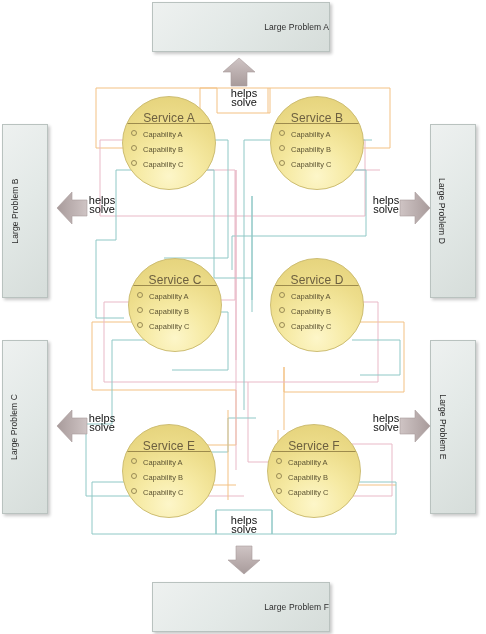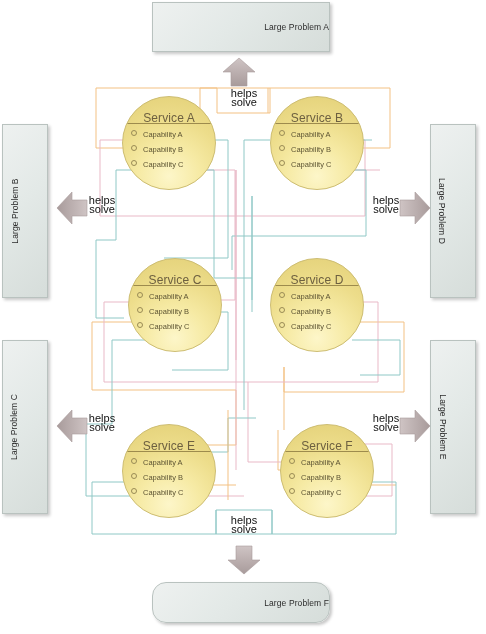--- a/index.html
+++ b/index.html
@@ -199,21 +199,21 @@
   </div>
 
   <div class="problem vert-up" style="left:2px;top:340px;width:46px;height:174px;">
     <span class="plabel">Large Problem C</span>
   </div>
 
   <div class="problem vert-down" style="left:430px;top:340px;width:46px;height:174px;">
     <span class="plabel">Large Problem E</span>
   </div>
 
-  <div class="problem" style="left:152px;top:582px;width:178px;height:41px;border-radius:14px;">
+  <div class="problem" style="left:152px;top:582px;width:178px;height:50px;">
     <span class="plabel">Large Problem F</span>
   </div>
 
   <div class="service" style="left:122px;top:96px;">
     <div class="stitle">Service A</div>
     <div class="srule"></div>
     <div class="caps">
       <div class="cap">
           <span class="capdot"></span>
           <span>Capability A</span>
@@ -298,21 +298,21 @@
           <span class="capdot"></span>
           <span>Capability B</span>
         </div>
       <div class="cap">
           <span class="capdot"></span>
           <span>Capability C</span>
         </div>
     </div>
   </div>
 
-  <div class="service" style="left:280px;top:424px;">
+  <div class="service" style="left:267px;top:424px;">
     <div class="stitle">Service F</div>
     <div class="srule"></div>
     <div class="caps">
       <div class="cap">
           <span class="capdot"></span>
           <span>Capability A</span>
         </div>
       <div class="cap">
           <span class="capdot"></span>
           <span>Capability B</span>

